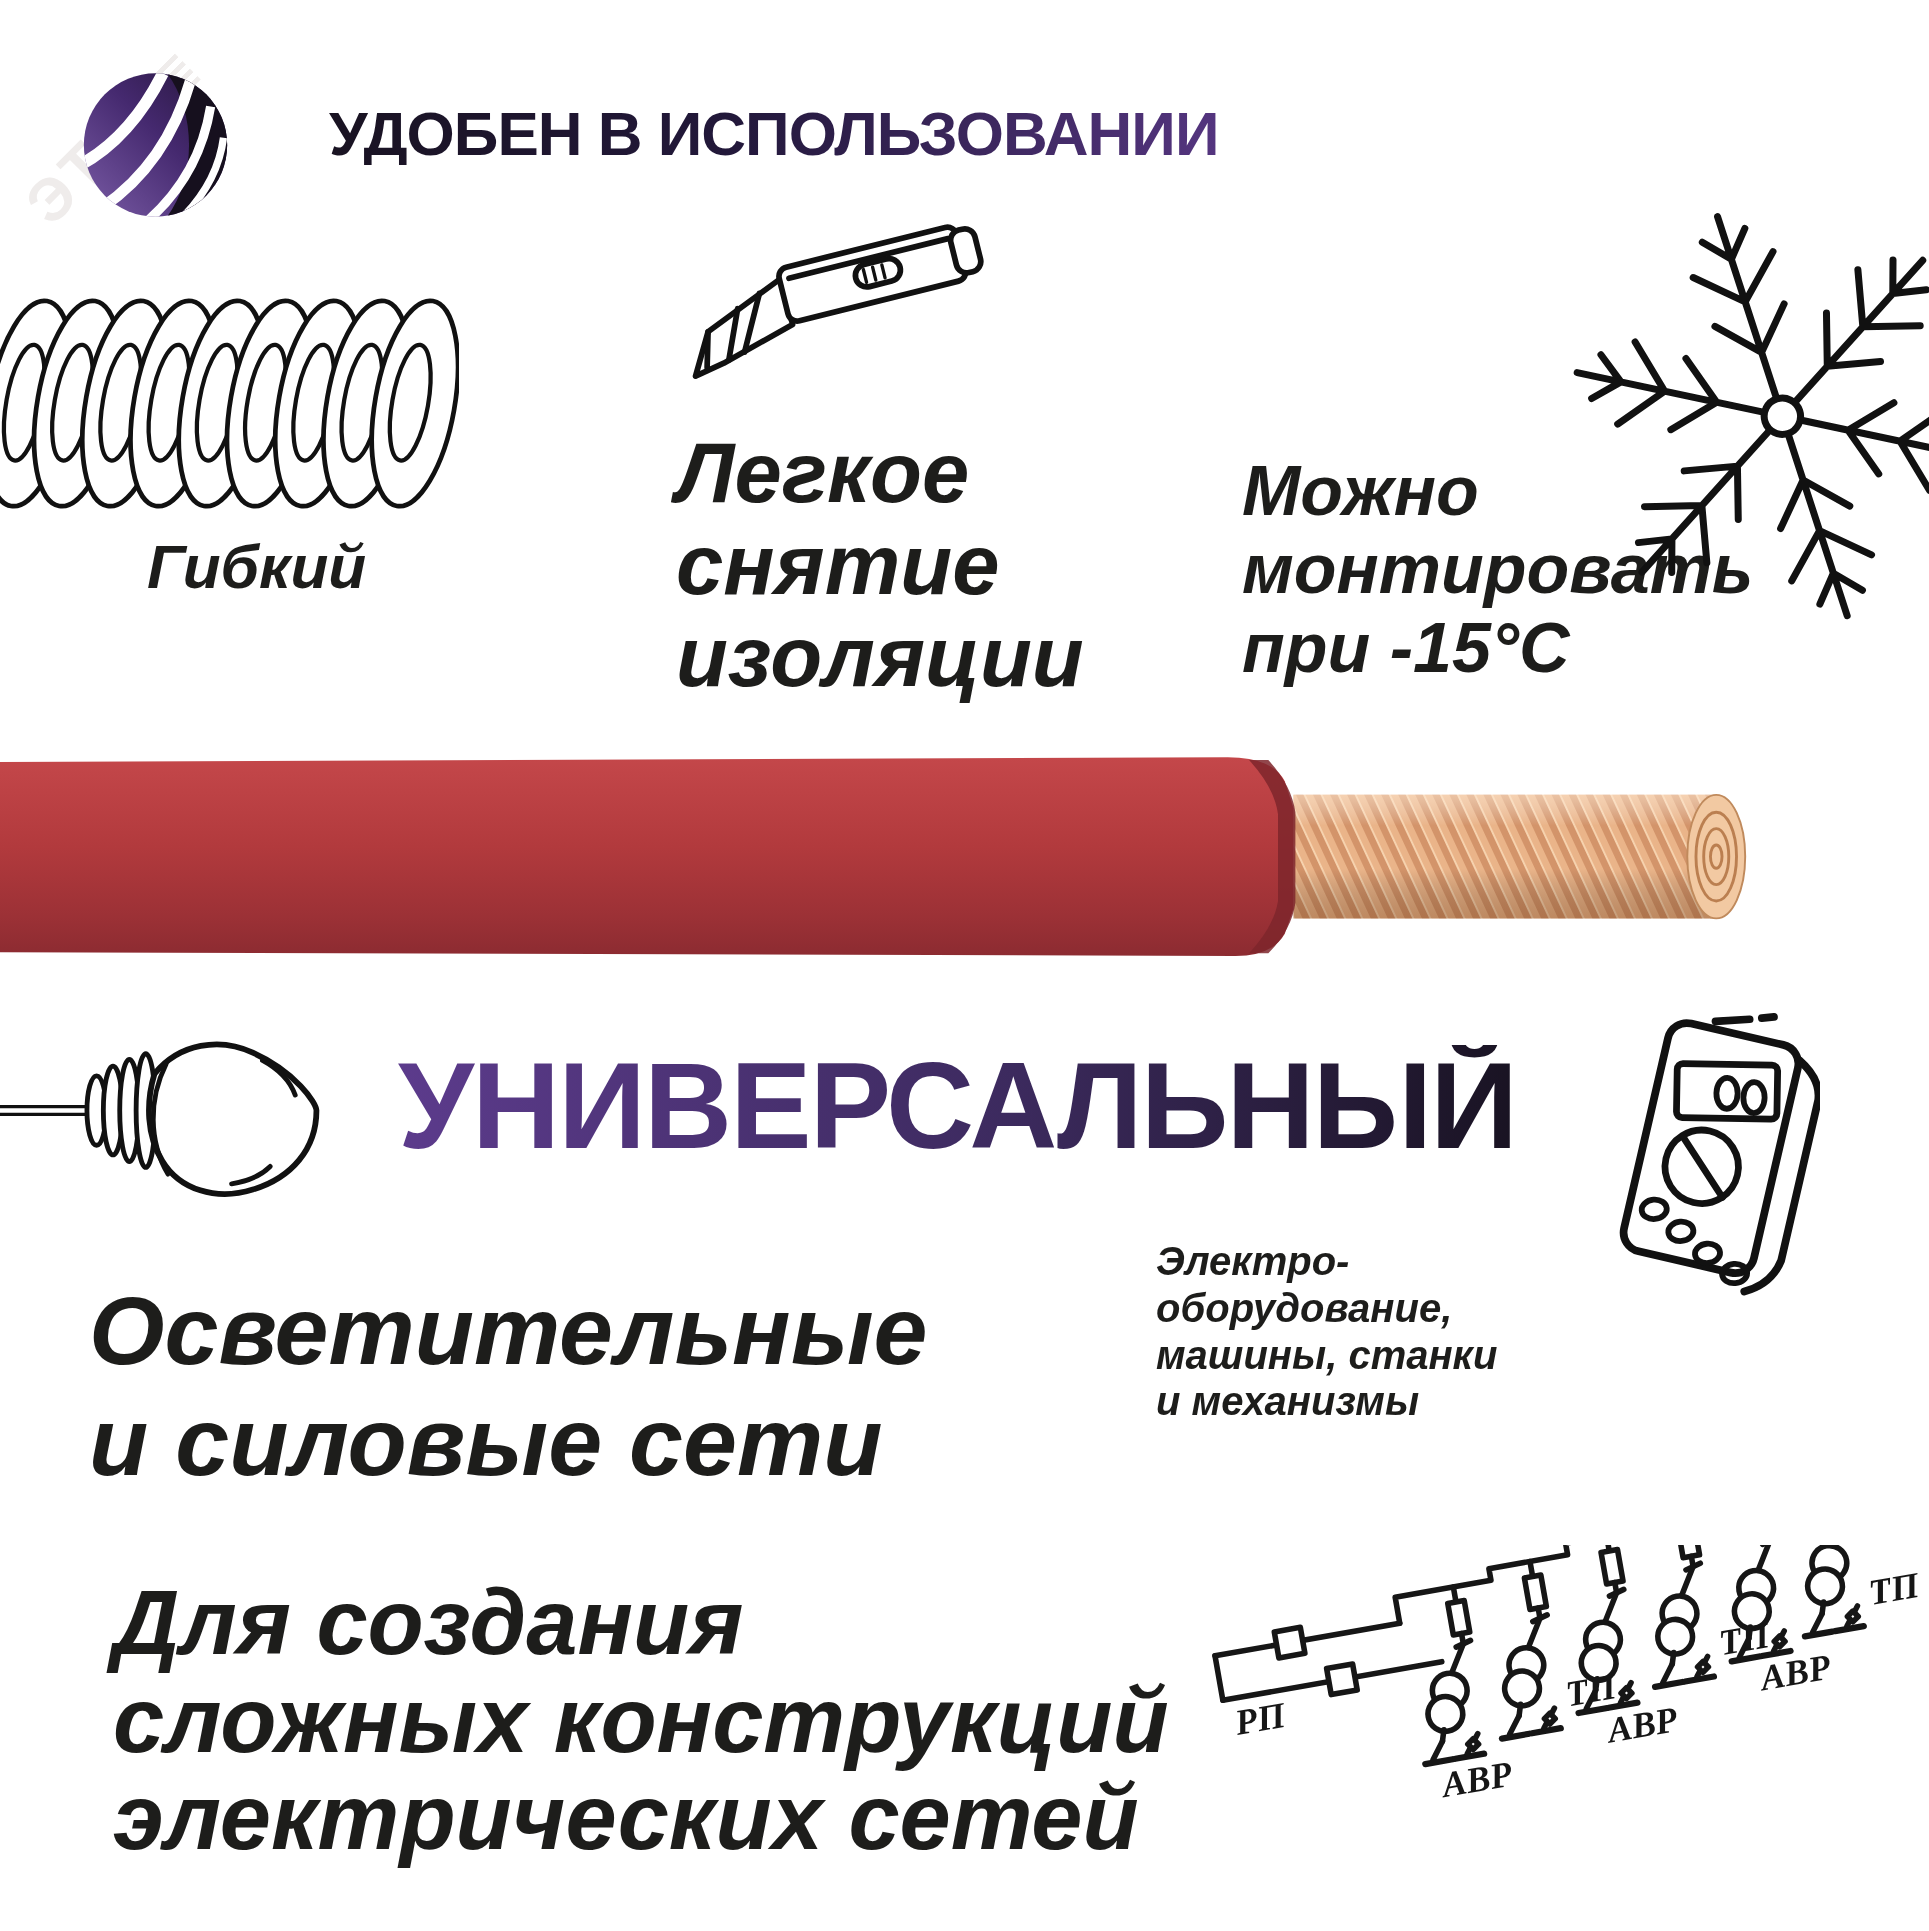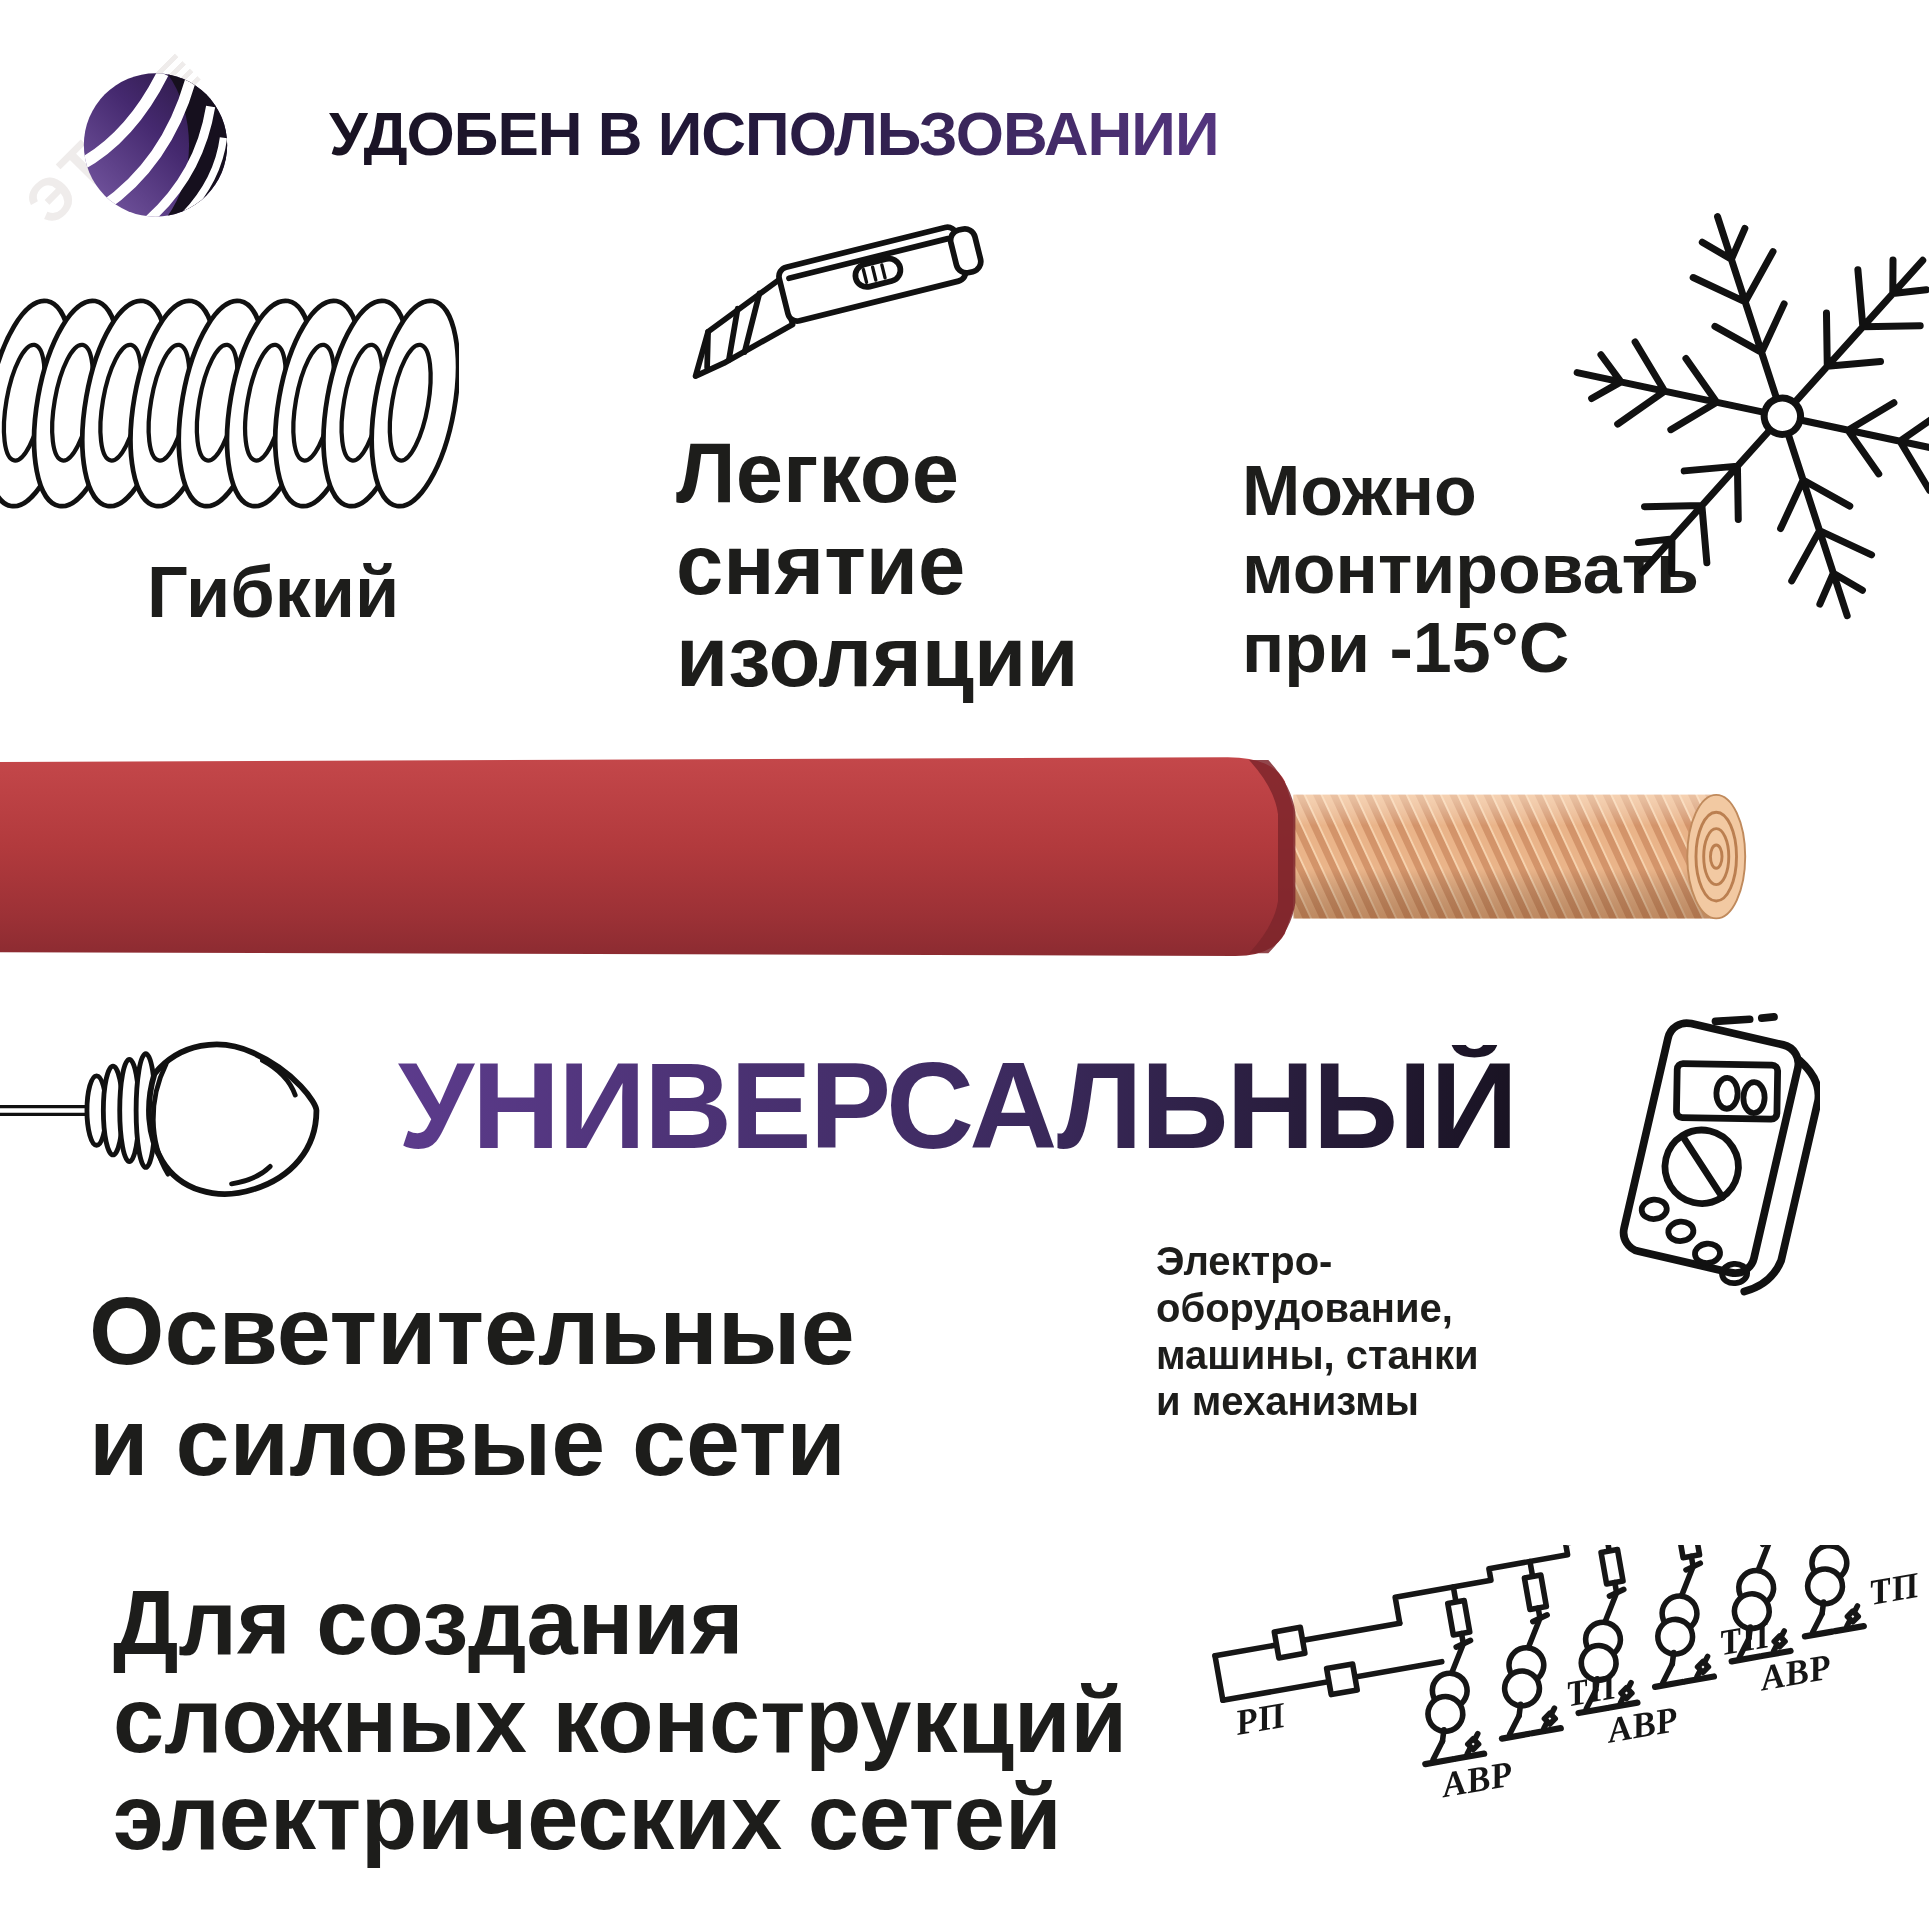--- a/index.html
+++ b/index.html
@@ -1,40 +1,40 @@
 <!DOCTYPE html>
 <html><head>
 <meta charset="utf-8">
 <style>
   html,body{margin:0;padding:0;background:#ffffff;}
   .page{position:relative;width:1929px;height:1931px;background:#fff;overflow:hidden;
         font-family:"Liberation Sans","DejaVu Sans",sans-serif;color:#1d1d1b;}
   .abs{position:absolute;}
-  .pre{white-space:pre-line;}
+  .pre{white-space:pre-line;font-style:italic;}
   .b{font-weight:700;}
 
   
   .watermark{position:absolute;left:11.6px;top:189px;transform:rotate(-45deg);transform-origin:0 0;
              display:flex;align-items:center;gap:13.5px;color:#efeceb;font-weight:700;
              font-size:60px;letter-spacing:4.8px;user-select:none;}
   .wm-glyph{display:inline-block;width:54px;height:42px;
             background:repeating-linear-gradient(0deg,#efeceb 0 4.8px,#ffffff 4.8px 10.6px);}
 
   
   .title-top{position:absolute;left:321px;top:95px;margin:8px;font-size:62px;line-height:1;
              font-weight:700;letter-spacing:-1px;
              background:linear-gradient(90deg,#191322 0%,#22183a 45%,#54357f 100%);
              -webkit-background-clip:text;background-clip:text;color:transparent;}
   .title-bottom{position:absolute;left:398px;top:1045px;margin:0;font-size:122px;line-height:1;
              font-weight:700;letter-spacing:-1.9px;
              background:linear-gradient(90deg,#5c3b8c 0%,#3c2a5e 55%,#191322 100%);
              -webkit-background-clip:text;background-clip:text;color:transparent;}
 
   
-  .flexible{left:147px;top:556px;font-size:72px;line-height:1;}
+  .flexible{left:147px;top:536px;font-size:62px;line-height:1;}
   .strip{left:676px;top:427px;font-size:85px;line-height:1.08;}
   .cold{left:1242px;top:452px;font-size:70px;line-height:1.12;}
   .lighting{left:89px;top:1276px;font-size:97px;line-height:1.14;}
   .equipment{left:1156px;top:1238px;font-size:40px;line-height:1.17;}
   .construction{left:89px;top:1574px;font-size:92px;line-height:1.06;margin-left:24px;}
 
   
   .logo{left:82px;top:68px;width:147px;height:154px;}
   .spring{left:0;top:290px;width:459px;height:227px;}
   .knife{left:628px;top:183px;width:381px;height:270px;}

